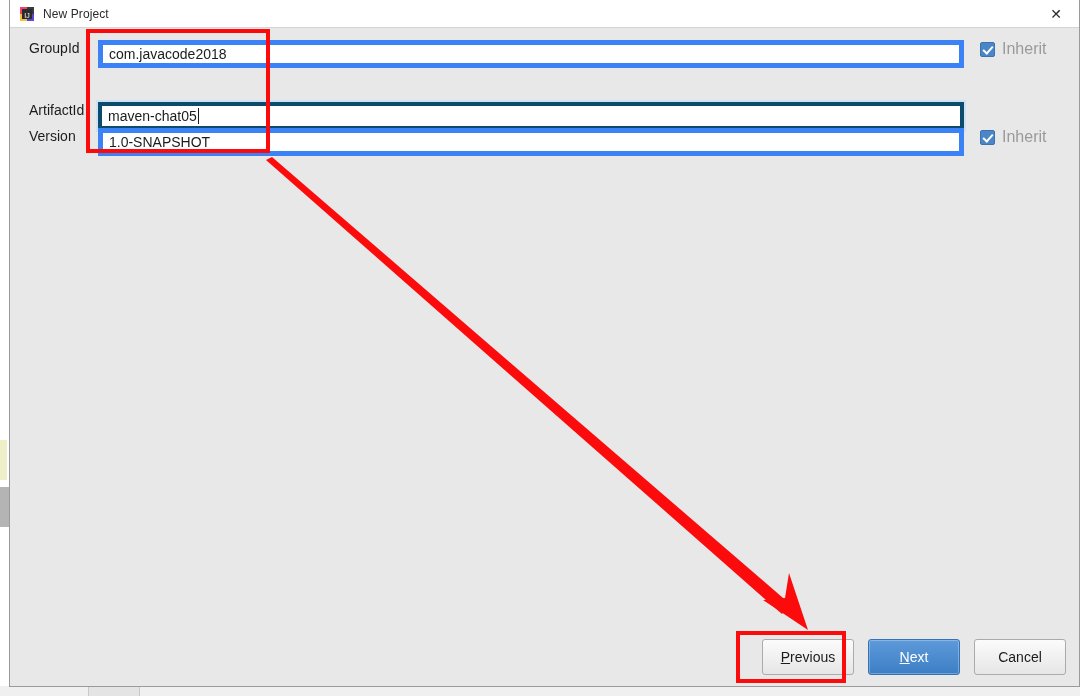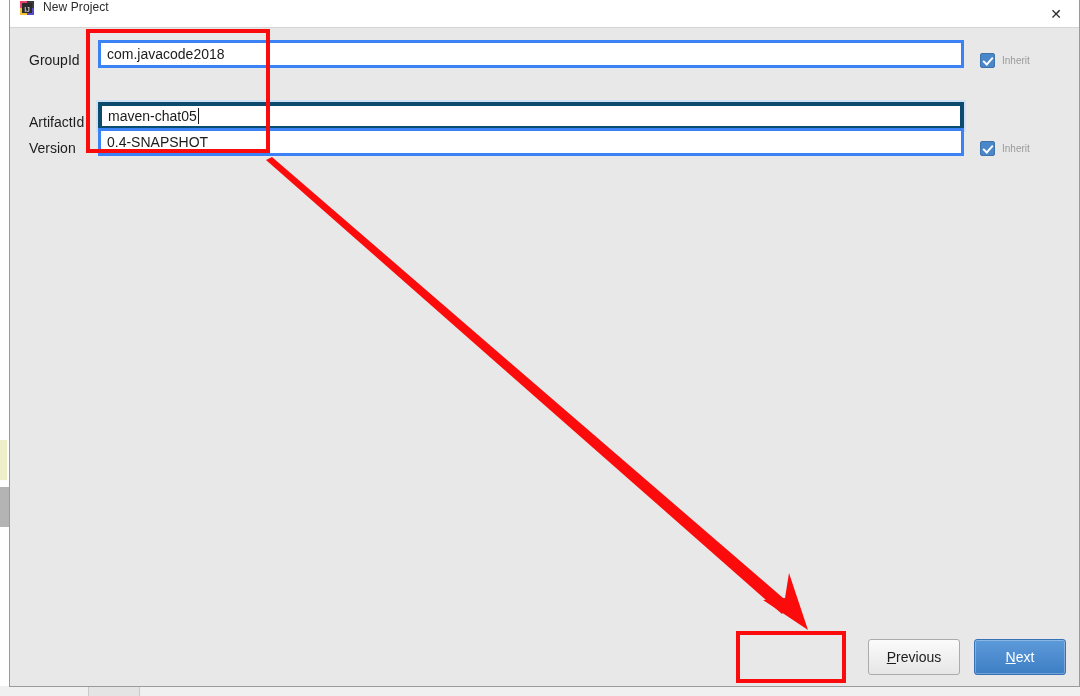--- a/index.html
+++ b/index.html
@@ -67,20 +67,21 @@
     border-top: none;
     box-shadow: 0 0 0 0 rgba(0,0,0,0);
   }
 
   .titlebar {
     position: relative;
     height: 28px;
     background: #ffffff;
     border-bottom: 1px solid #d4d4d4;
     display: flex;
+    align-items: center;
     padding-left: 9px;
   }
   .title-icon {
     width: 16px;
     height: 16px;
     position: relative;
     flex: none;
     margin-right: 8px;
   }
   .title-text {
@@ -108,39 +109,39 @@
     height: 601px;
     padding: 10px 0 0 0;
   }
 
   .form-row {
     position: absolute;
     left: 0;
     right: 0;
     height: 28px;
     display: flex;
-    align-items: flex-end;
+    align-items: flex-start;
   }
   .row1 { top: 12px; }
   .row2 { top: 50px; margin-top: 24px; }
   .row3 { top: 100px; }
 
   .field-label {
     width: 88px;
     padding-left: 19px;
     font-size: 14px;
     color: #1c1c1c;
     flex: none;
   }
 
   .text-input {
     height: 28px;
     width: 866px;
     background: #ffffff;
-    border: 3px solid #3b82f6;
+    border: 5px solid #3b82f6;
     font-size: 14px;
     color: #1c1c1c;
     padding: 0 6px;
     display: flex;
     align-items: center;
     font-family: "Liberation Sans", sans-serif;
     outline: none;
     flex: none;
   }
   .text-input.focused {
@@ -176,21 +177,21 @@
     position: absolute;
     left: 4px;
     top: 1px;
     width: 4px;
     height: 8px;
     border: solid #ffffff;
     border-width: 0 2px 2px 0;
     transform: rotate(42deg);
   }
   .inherit-label {
-    font-size: 10px;
+    font-size: 16px;
     color: #9a9a9a;
   }
 
   
   .red-box {
     position: absolute;
     border: 4px solid #fb0b0b;
     pointer-events: none;
   }
   #red-box-fields {
@@ -293,39 +294,40 @@
         <span class="field-label">ArtifactId</span>
         <div class="text-input focused">
           <span>maven-chat05</span>
           <span class="caret"></span>
         </div>
       </div>
 
       <div class="form-row row3">
         <span class="field-label">Version</span>
         <div class="text-input">
-          <span>0.4-SNAPSHOT</span>
+          <span>1.0-SNAPSHOT</span>
         </div>
         <div class="inherit-box">
           <span class="checkbox"></span>
           <span class="inherit-label">Inherit</span>
         </div>
       </div>
 
     </div>
 
     <div class="footer">
       <div class="btn">
           <span class="mnem">P</span>
           <span>revious</span>
         </div>
       <div class="btn primary">
           <span class="mnem">N</span>
           <span>ext</span>
         </div>
+      <div class="btn">Cancel</div>
     </div>
 
   </div>
 
   <div class="red-box" id="red-box-fields"></div>
   <div class="red-box" id="red-box-next"></div>
 
   <svg class="red-arrow" xmlns="http://www.w3.org/2000/svg" viewBox="0 0 1080 696">
     <polygon points="266,160 272,157 790,604 782,614" fill="#fb0b0b"></polygon>
     <polygon points="808,630 763,600 785,598 789,573" fill="#fb0b0b"></polygon>

